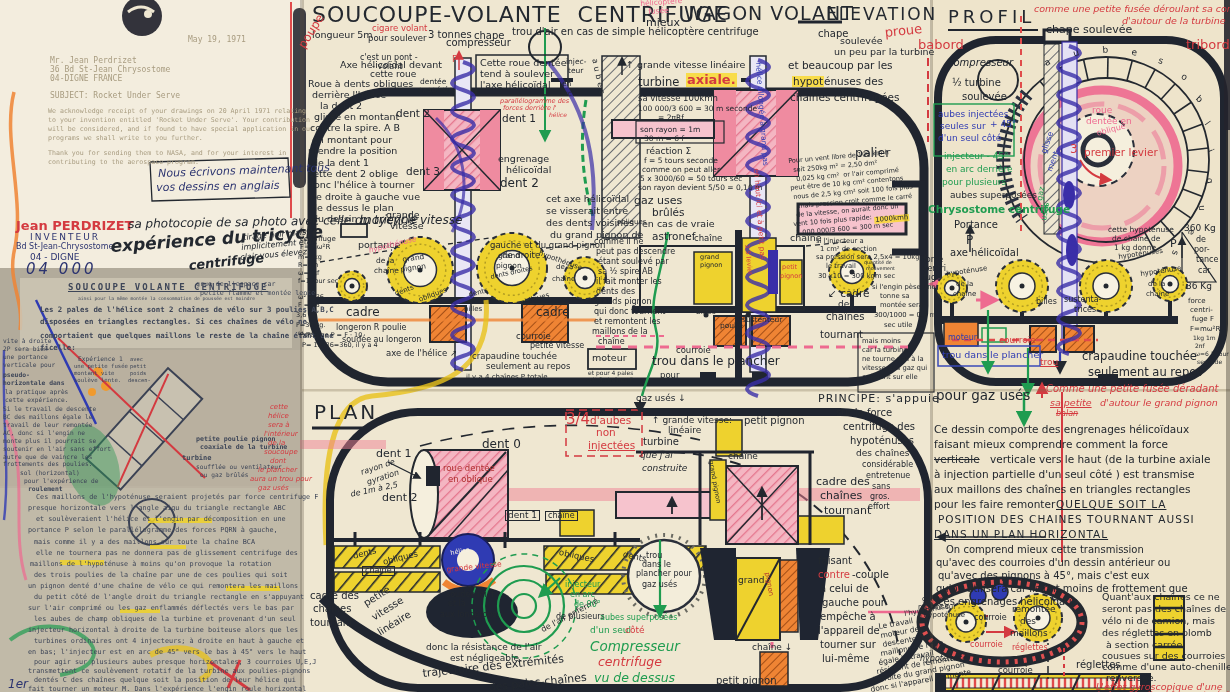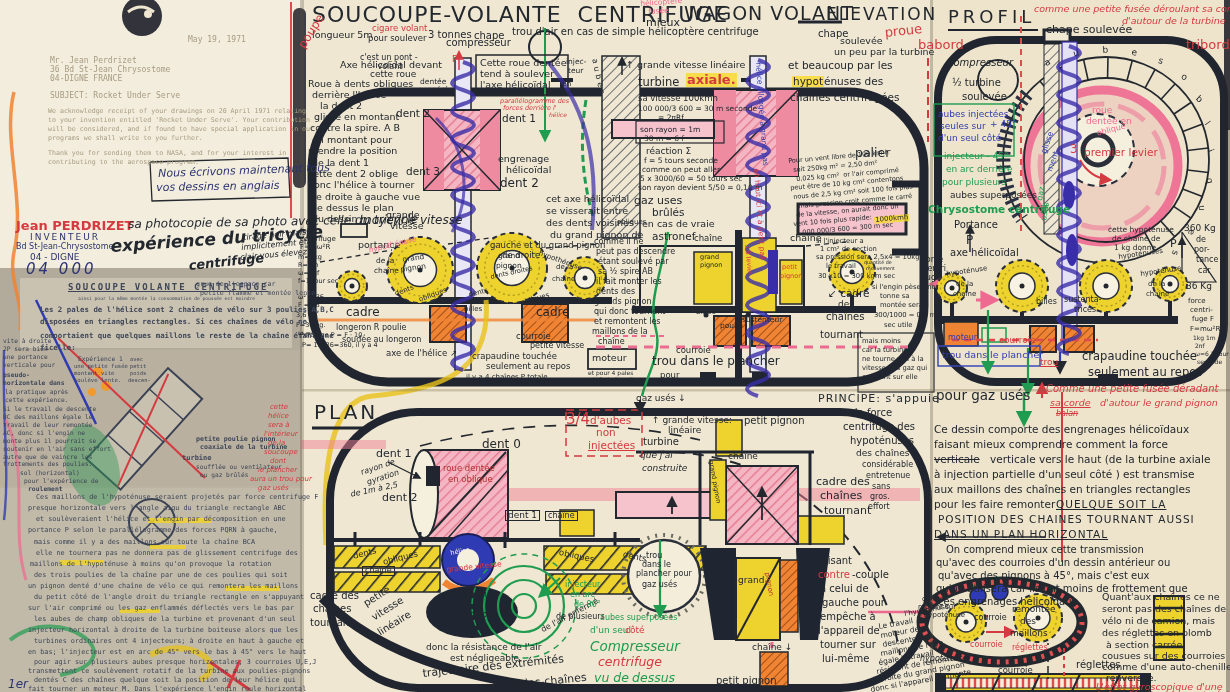--- a/index.html
+++ b/index.html
@@ -831,21 +831,21 @@
       <div class="lab c-ink" style="left: 904px; top: 611px; font-size: 7px; transform: rotate(-10deg);">l'hypoténuse</div>
       <div class="lab c-ink" style="left: 878px; top: 623px; font-size: 7.5px; transform: rotate(-10deg);">Le travail</div>
       <div class="lab c-ink" style="left: 880px; top: 632px; font-size: 7.5px; transform: rotate(-10deg);">moteur de</div>
       <div class="lab c-ink" style="left: 882px; top: 641px; font-size: 7.5px; transform: rotate(-10deg);">descente des</div>
       <div class="lab c-ink" style="left: 880px; top: 650px; font-size: 7.5px; transform: rotate(-10deg);">maillons de l'hyp.</div>
       <div class="lab c-ink" style="left: 878px; top: 659px; font-size: 7.5px; transform: rotate(-10deg);">égale le travail</div>
       <div class="lab c-ink" style="left: 876px; top: 668px; font-size: 7.5px; transform: rotate(-10deg);">résistant de remontée</div>
       <div class="lab c-ink" style="left: 872px; top: 677px; font-size: 7.5px; transform: rotate(-10deg);">à droite du grand pignon</div>
       <div class="lab c-ink" style="left: 870px; top: 686px; font-size: 7.5px; transform: rotate(-10deg);">donc si l'appareil ne monte</div>
       <div class="lab c-ink" style="left: 936px; top: 388px; font-size: 13.5px;">pour gaz usés</div>
-      <div class="lab c-red k-it k-ul" style="left: 1050px; top: 398px; font-size: 9.5px;">sa corde</div>
+      <div class="lab c-red k-it k-ul" style="left: 1050px; top: 398px; font-size: 9.5px;">sa petite</div>
       <div class="lab c-red k-it" style="left: 1100px; top: 398px; font-size: 9.5px;">d'autour le grand pignon</div>
       <div class="lab c-red k-it k-strike" style="left: 1056px; top: 410px; font-size: 8px;">balan</div>
       <div class="lab c-ink" style="left: 934px; top: 424px; font-size: 10.5px;">Ce dessin comporte des engrenages hélicoïdaux</div>
       <div class="lab c-ink" style="left: 934px; top: 439px; font-size: 10.5px;">faisant mieux comprendre comment la force</div>
       <div class="lab c-ink k-strike" style="left: 934px; top: 454px; font-size: 10.5px;">verticale</div>
       <div class="lab c-ink" style="left: 990px; top: 454px; font-size: 10.5px;">verticale vers le haut (de la turbine axiale</div>
       <div class="lab c-ink" style="left: 934px; top: 469px; font-size: 10.5px;">à injection partielle d'un seul côté ) est transmise</div>
       <div class="lab c-ink" style="left: 934px; top: 484px; font-size: 10.5px;">aux maillons des chaînes en triangles rectangles</div>
       <div class="lab c-ink" style="left: 934px; top: 499px; font-size: 10.5px;">pour les faire remonter</div>
       <div class="lab c-ink k-ul" style="left: 1056px; top: 499px; font-size: 10.5px; letter-spacing: 1px;">QUELQUE SOIT LA</div>

